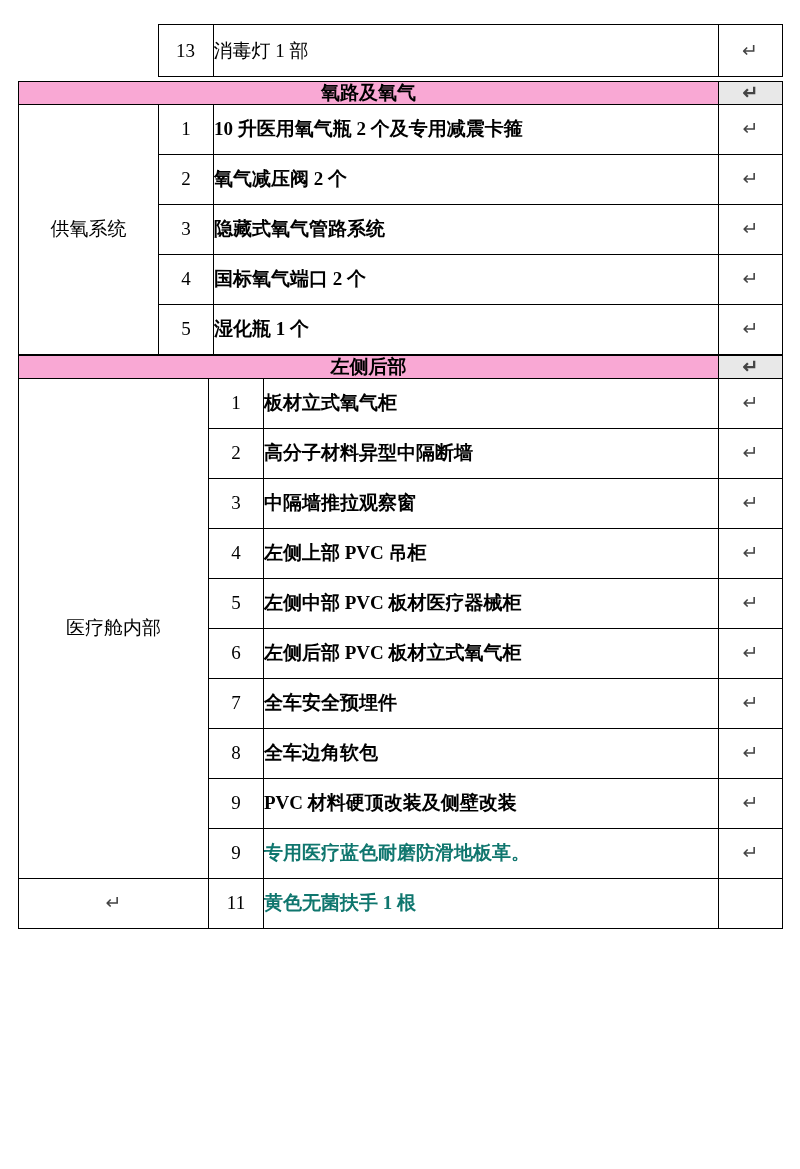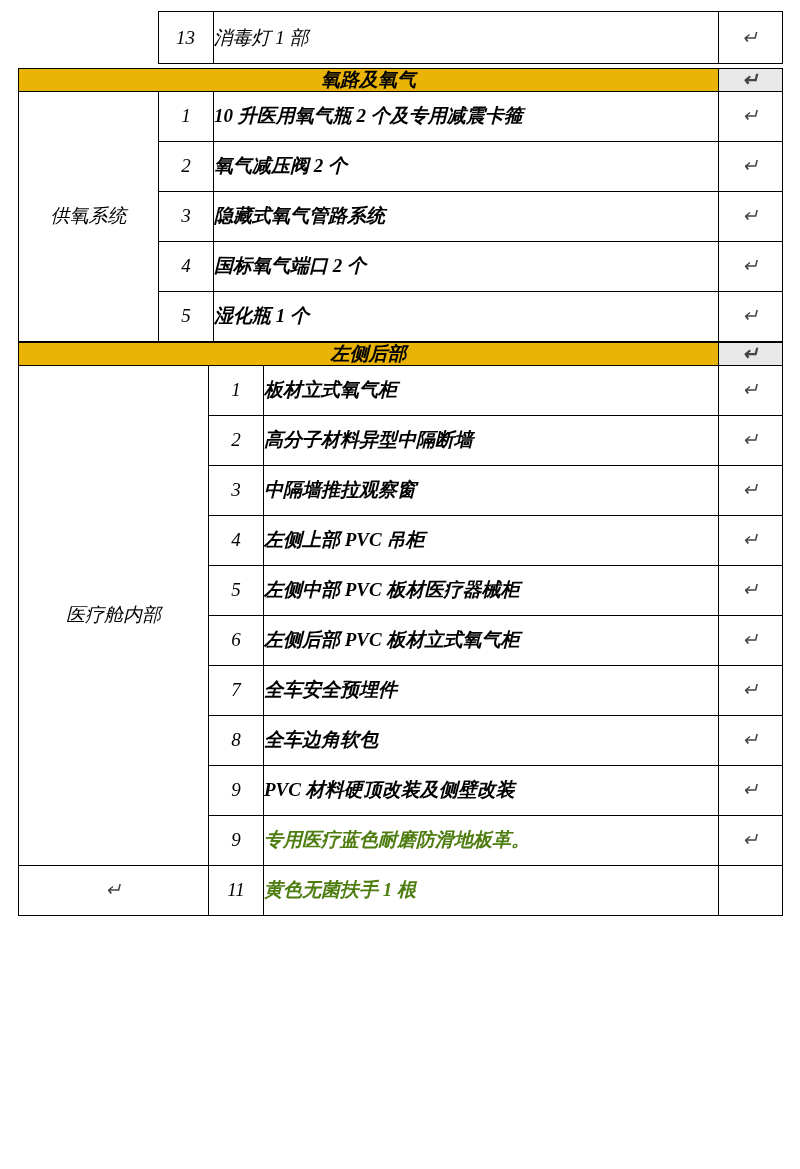--- a/index.html
+++ b/index.html
@@ -12,22 +12,21 @@
     height: 1169px;
     font-family: "Liberation Serif", serif;
     color: #000000;
     overflow: hidden;
   }
   .page {
     position: relative;
     width: 800px;
     height: 1022px;
     box-sizing: border-box;
-    padding: 11px 18px 0 18px;
-    font-style: italic;
+    padding: 24px 18px 0 18px;
   }
   table.doc-table {
     border-collapse: collapse;
     table-layout: fixed;
     width: 764px;
   }
   table.doc-table td {
     border: 1px solid #000000;
     padding: 0;
     vertical-align: middle;
@@ -62,39 +61,39 @@
   .desc.normalw {
     font-weight: normal;
   }
   .cat {
     text-align: center;
     font-size: 20px;
     white-space: nowrap;
     margin-left: 39px;
   }
   .section-head {
-    background: #eab308;
+    background: #f9a8d4;
     text-align: center;
     font-weight: bold;
     font-size: 21px;
     padding: 12px 0;
   }
   .mark {
     text-align: center;
     font-size: 13px;
     color: #444444;
     vertical-align: top;
     padding-top: 12px;
   }
   .mark-mid {
     vertical-align: middle;
     padding-top: 0;
   }
   .red {
-    color: #4d7c0f;
+    color: #0f766e;
   }
   .row-h { height: 52px; }
   .row-h-sm { height: 50px; }
   .grouped-cat {
     text-align: center;
   }
 </style>
 </head>
 <body>
 

